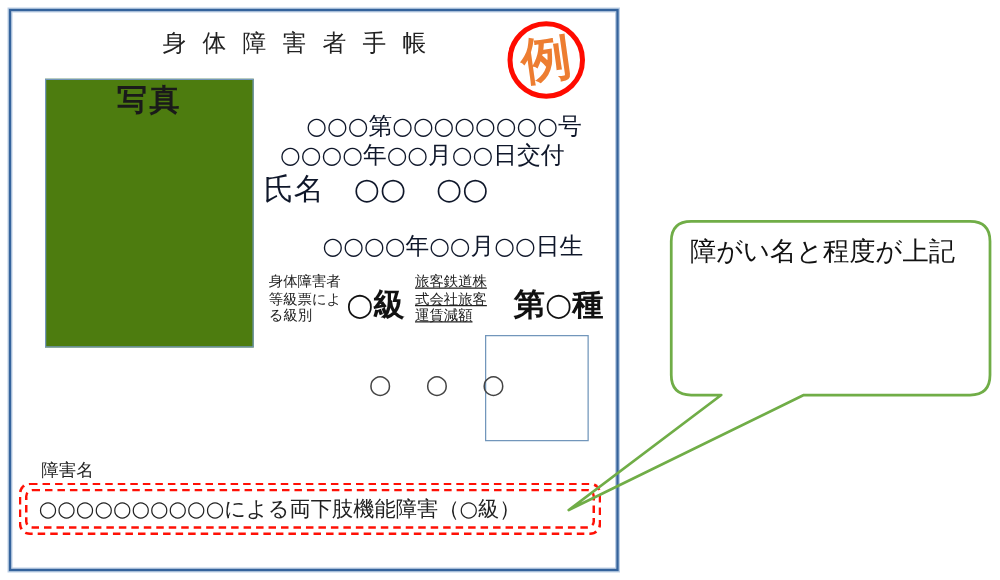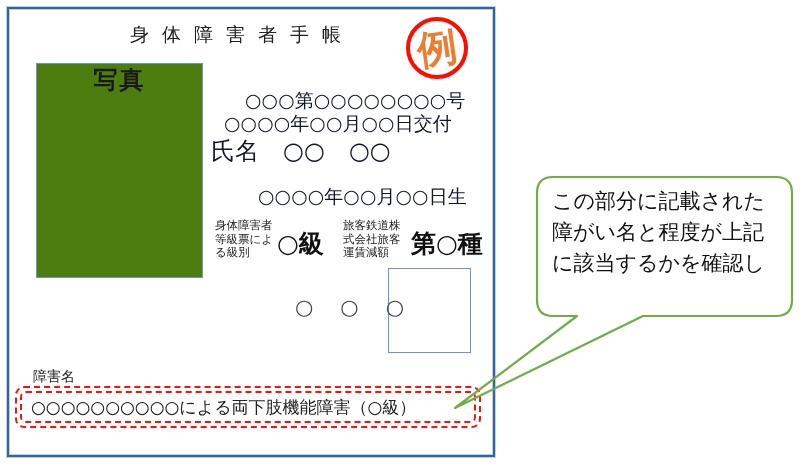--- a/index.html
+++ b/index.html
@@ -41,21 +41,21 @@
   .ln{font-size:19px;white-space:pre;color:#0f172a;}
   .ln-number{left:245px;top:88px;}
   .ln-issued{left:224px;top:111px;}
   .ln-name{left:211px;top:135px;font-size:24px;}
   .ln-birth{left:258px;top:184px;}
 
   .small-label{
     font-size:11.5px;line-height:13.5px;white-space:pre-line;color:#222;
   }
   .grade-label{left:215px;top:219px;}
-  .fare-label{left:343px;top:219px;}
+  .fare-label{left:332px;top:219px;text-decoration:underline;}
   .big-value{font-size:25px;font-weight:bold;color:#111;}
   .grade-value{left:277px;top:227px;}
   .fare-value{left:411px;top:227px;}
 
   .stamp-box{
     left:388px;top:268px;width:81px;height:83px;
     border:1px solid #7296bb;background:transparent;
   }
   .circles-row{
     left:295px;top:295px;font-size:21px;letter-spacing:27px;color:#444;
@@ -124,16 +124,14 @@
   </div>
 </div>
 
 <svg class="abs callout-svg" viewBox="0 0 800 464">
   <path d="M 577 316 L 455 408 L 643 316 L 776 316 Q 792 316 792 300 L 792 193
            Q 792 177 776 177 L 553 177 Q 537 177 537 193 L 537 300
            Q 537 316 553 316 Z" fill="none" stroke="#70ad47" stroke-width="2.2" stroke-linejoin="round"></path>
 </svg>
 
 <div class="abs callout-text">
-  <div>この部分に記載された</div>
   <div>障がい名と程度が上記</div>
-  <div>に該当するかを確認し</div>
 </div>
 
 </body></html>

